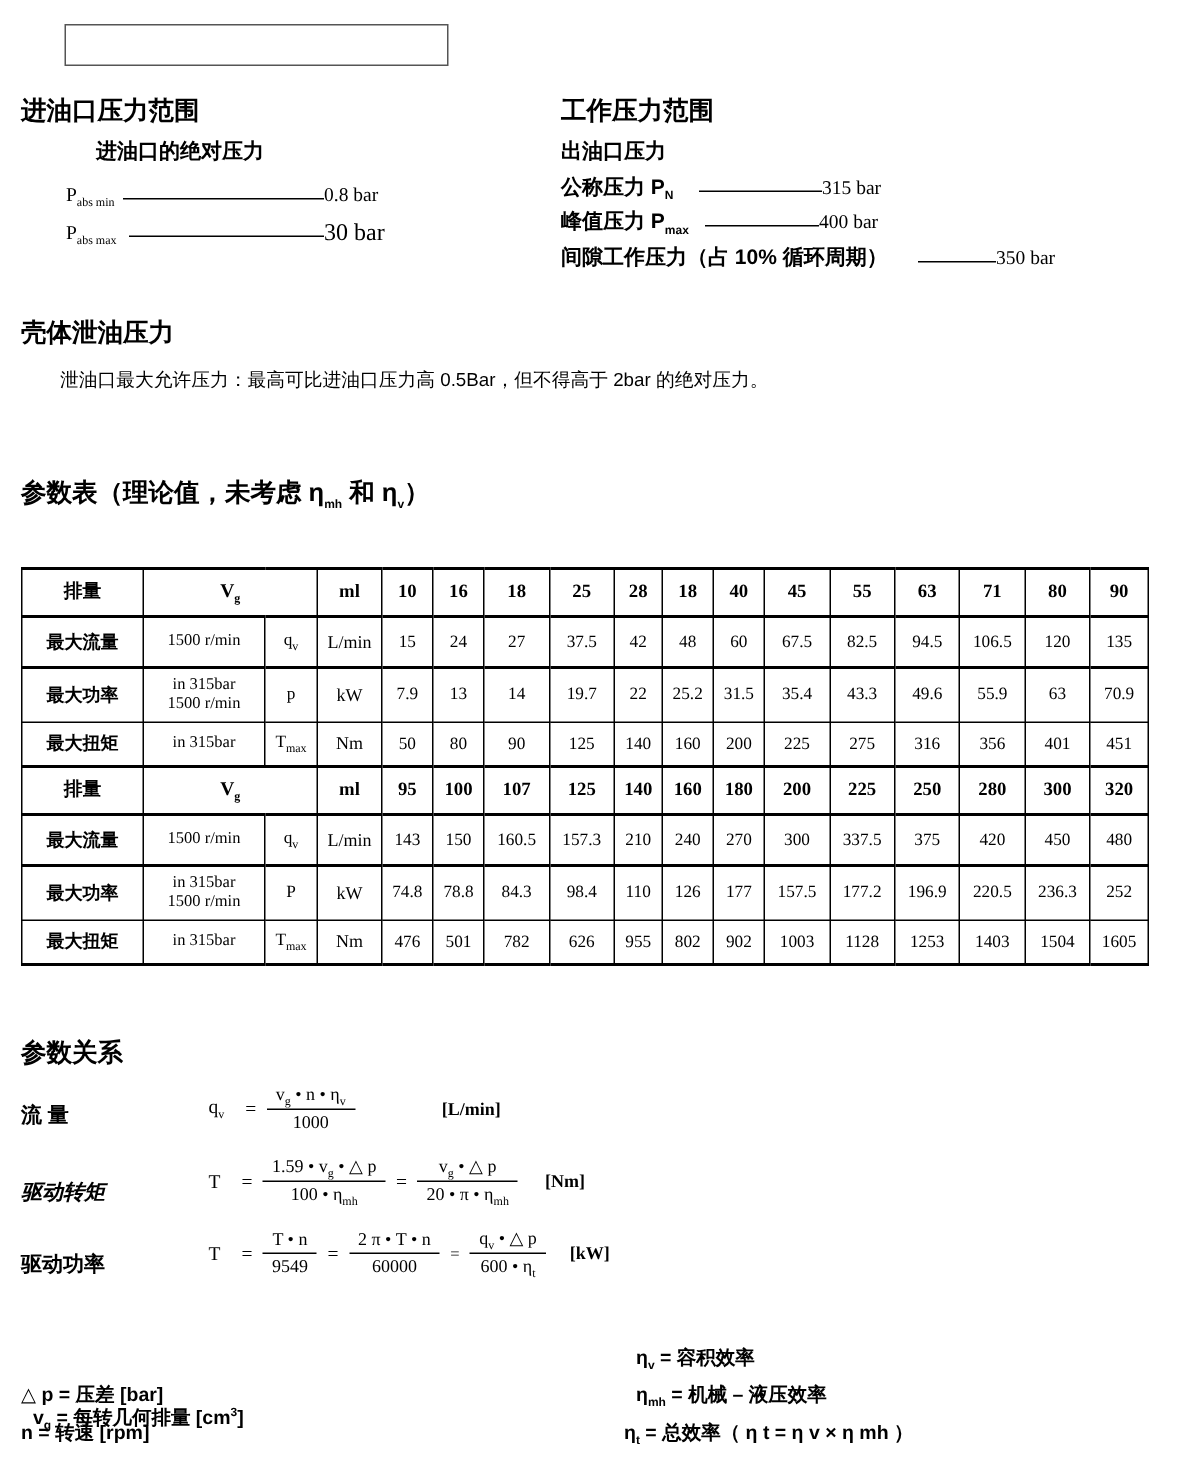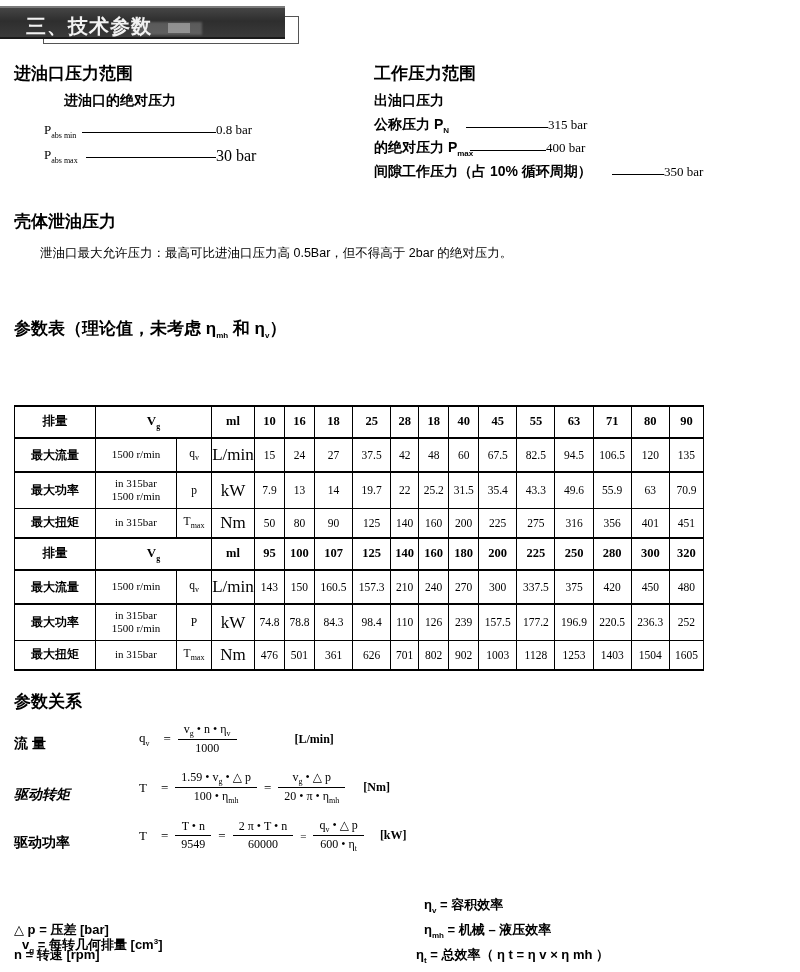--- a/index.html
+++ b/index.html
@@ -88,41 +88,40 @@
     position: absolute;
     height: 0;
     border-top: 1.6px solid #000;
   }
 
   
   table.spec {
     position: absolute;
     left: 14px;
     border-collapse: collapse;
-    width: 690px;
+    width: 752px;
     font-family: "Liberation Serif", "DejaVu Serif", serif;
-    margin-top: 27px;
   }
   table.spec td {
     border: 1px solid #000;
     text-align: center;
     vertical-align: middle;
     font-size: 11.5px;
     padding: 1px 0;
     line-height: 1.25;
   }
   table.spec td.rowlabel {
     width: 80px;
     font-family: "Liberation Sans", "DejaVu Sans", sans-serif;
     font-weight: bold;
     font-size: 12px;
   }
   table.spec td.cond { width: 80px; font-size: 11px; }
   table.spec td.sym  { width: 34px; font-size: 11.5px; }
-  table.spec td.unit { width: 42px; font-size: 17px; }
+  table.spec td.unit { width: 42px; font-size: 12px; }
   table.spec tr.hdr td { font-weight: bold; font-size: 12.5px; }
   table.spec tr.hdr td.vg { font-size: 13px; }
   table.spec td.val { font-size: 11.5px; }
   table.spec tr.thick-top td { border-top-width: 2px; }
   table.spec tr.thick-bot td { border-bottom-width: 2px; }
 
   
   .flabel { font-size: 14px; font-weight: bold; }
   .frac {
     display: inline-block;
@@ -158,25 +157,20 @@
     padding-left: 10px;
   }
   .frow { position: absolute; display: flex; align-items: center; }
   .legend-line { font-size: 13px; font-weight: bold; }
 </style>
 </head>
 <body>
 
 <div class="banner-wrap">
   <div class="banner-outline"></div>
-  <div class="banner-box">
-    <div class="banner-smudge"></div>
-    <div class="banner-smudge2"></div>
-    <div class="banner-title">三、技术参数</div>
-  </div>
 </div>
 
 <div class="abs h2" style="left:14px; top:62px;">进油口压力范围</div>
 <div class="abs h3" style="left:64px; top:92px;">进油口的绝对压力</div>
 
 <div class="abs serif" style="left:44px; top:122px; font-size:13px;">
   <span>P</span><span class="sub">abs min</span>
 </div>
 <div class="leader" style="left:82px; top:132px; width:134px;"></div>
 <div class="abs serif" style="left:216px; top:122px; font-size:13px;">0.8 bar</div>
@@ -190,21 +184,21 @@
 <div class="abs h2" style="left:374px; top:62px;">工作压力范围</div>
 <div class="abs h3" style="left:374px; top:92px;">出油口压力</div>
 
 <div class="abs h3" style="left:374px; top:116px;">
   <span>公称压力 P</span><span class="sub">N</span>
 </div>
 <div class="leader" style="left:466px; top:127px; width:82px;"></div>
 <div class="abs serif" style="left:548px; top:117px; font-size:13px;">315 bar</div>
 
 <div class="abs h3" style="left:374px; top:139px;">
-  <span>的绝对压力 P</span><span class="sub">max</span>
+  <span>峰值压力 P</span><span class="sub">max</span>
 </div>
 <div class="leader" style="left:470px; top:150px; width:76px;"></div>
 <div class="abs serif" style="left:546px; top:140px; font-size:13px;">400 bar</div>
 
 <div class="abs h3" style="left:374px; top:163px;">间隙工作压力（占 10% 循环周期）</div>
 <div class="leader" style="left:612px; top:174px; width:52px;"></div>
 <div class="abs serif" style="left:664px; top:164px; font-size:13px;">350 bar</div>
 
 <div class="abs h2" style="left:14px; top:210px;">壳体泄油压力</div>
 <div class="abs body-txt" style="left:40px; top:245px;">泄油口最大允许压力：最高可比进油口压力高 0.5Bar，但不得高于 2bar 的绝对压力。</div>
@@ -354,41 +348,41 @@
         <span>1500 r/min</span>
       </td>
       <td class="sym">P</td>
       <td class="unit">kW</td>
       <td class="val">74.8</td>
       <td class="val">78.8</td>
       <td class="val">84.3</td>
       <td class="val">98.4</td>
       <td class="val">110</td>
       <td class="val">126</td>
-      <td class="val">239</td>
+      <td class="val">177</td>
       <td class="val">157.5</td>
       <td class="val">177.2</td>
       <td class="val">196.9</td>
       <td class="val">220.5</td>
       <td class="val">236.3</td>
       <td class="val">252</td>
     </tr>
 
     <tr class="thick-bot" style="height:30px;">
       <td class="rowlabel">最大扭矩</td>
       <td class="cond">in 315bar</td>
       <td class="sym">
         <span>T</span><span class="sub">max</span>
       </td>
       <td class="unit">Nm</td>
       <td class="val">476</td>
       <td class="val">501</td>
-      <td class="val">361</td>
+      <td class="val">782</td>
       <td class="val">626</td>
-      <td class="val">701</td>
+      <td class="val">955</td>
       <td class="val">802</td>
       <td class="val">902</td>
       <td class="val">1003</td>
       <td class="val">1128</td>
       <td class="val">1253</td>
       <td class="val">1403</td>
       <td class="val">1504</td>
       <td class="val">1605</td>
     </tr>
   </tbody>

